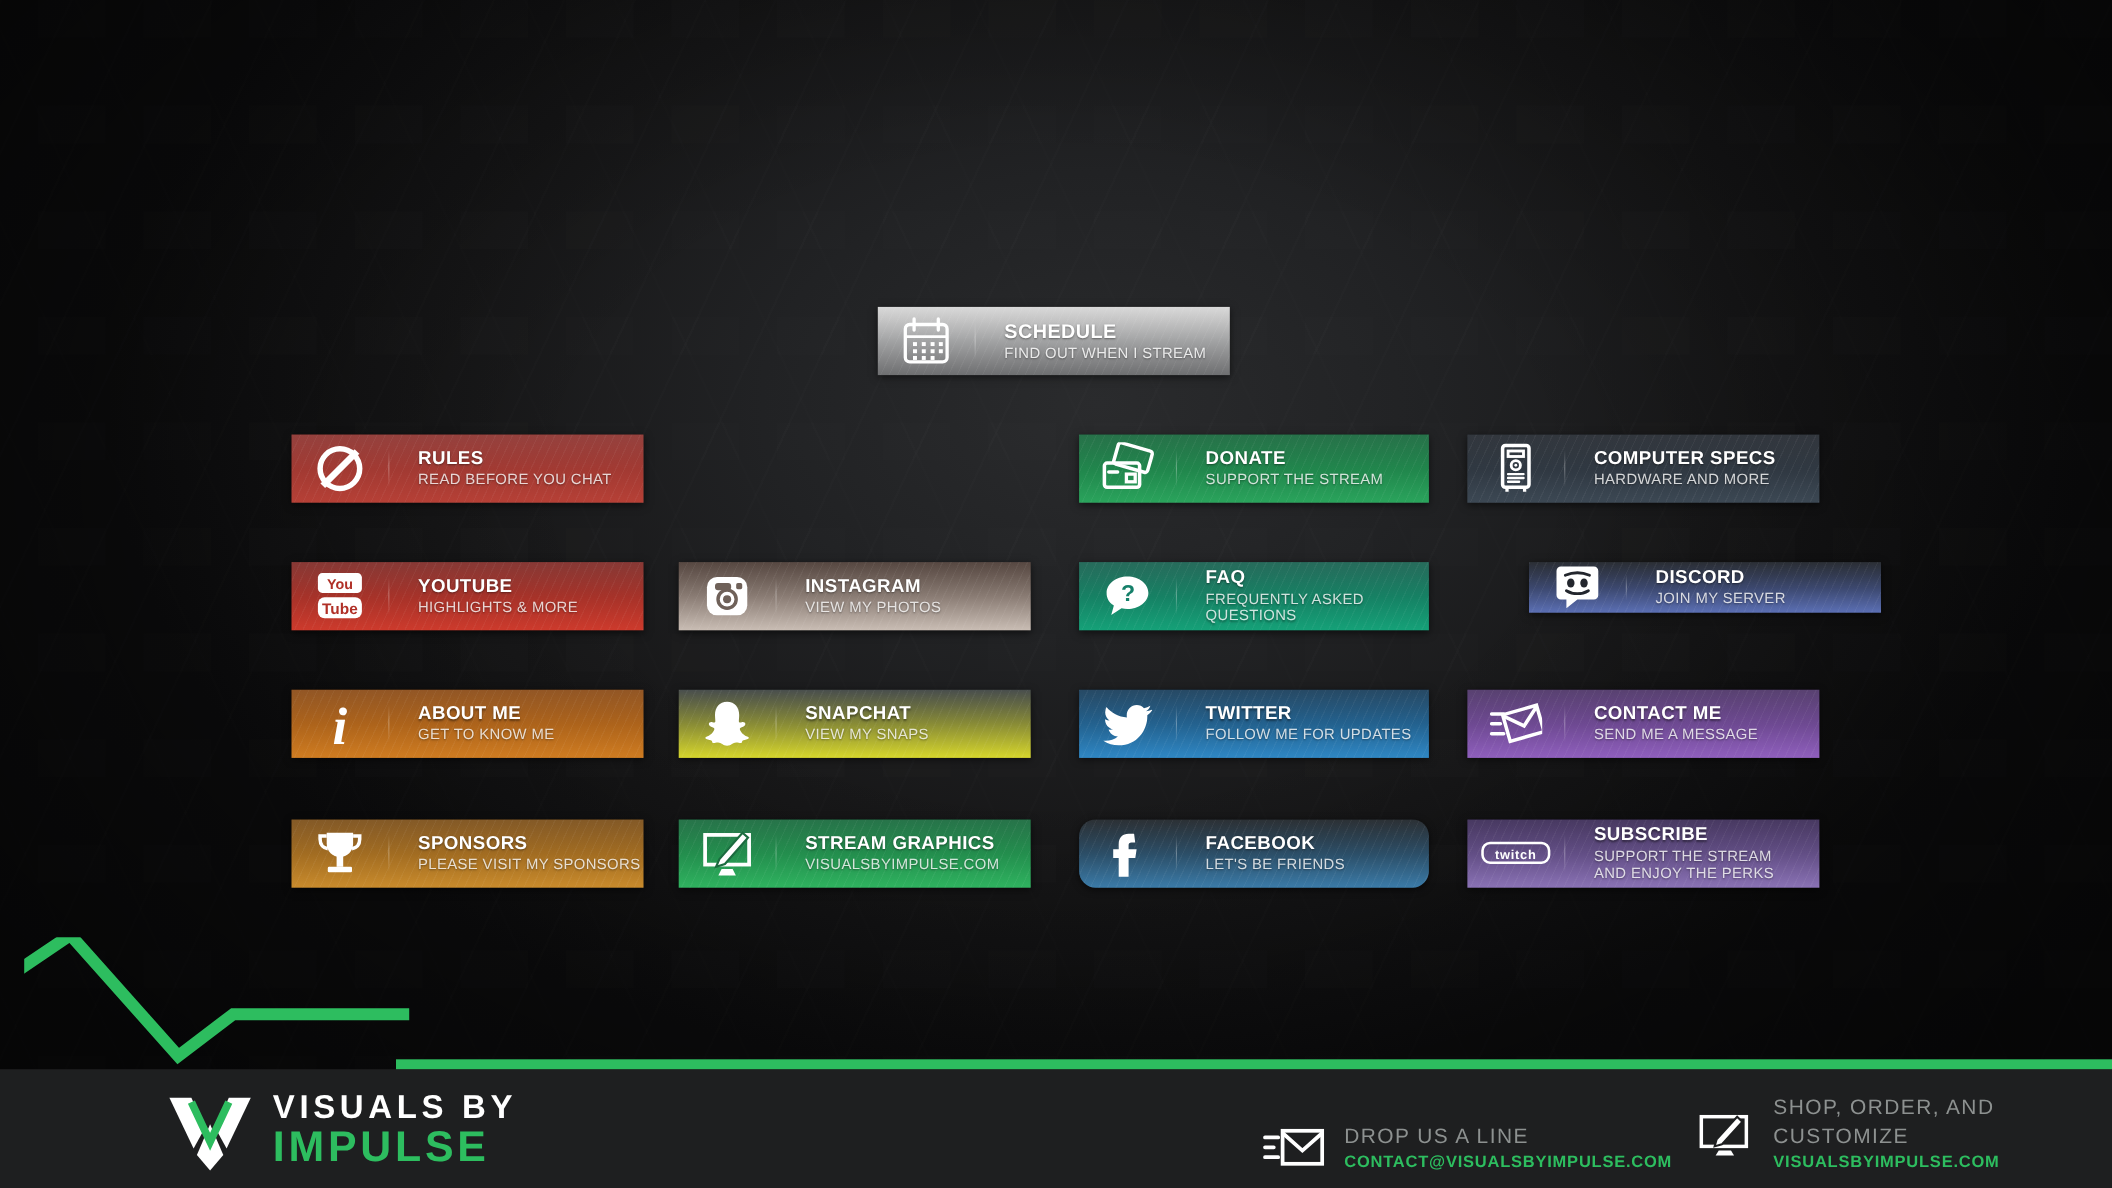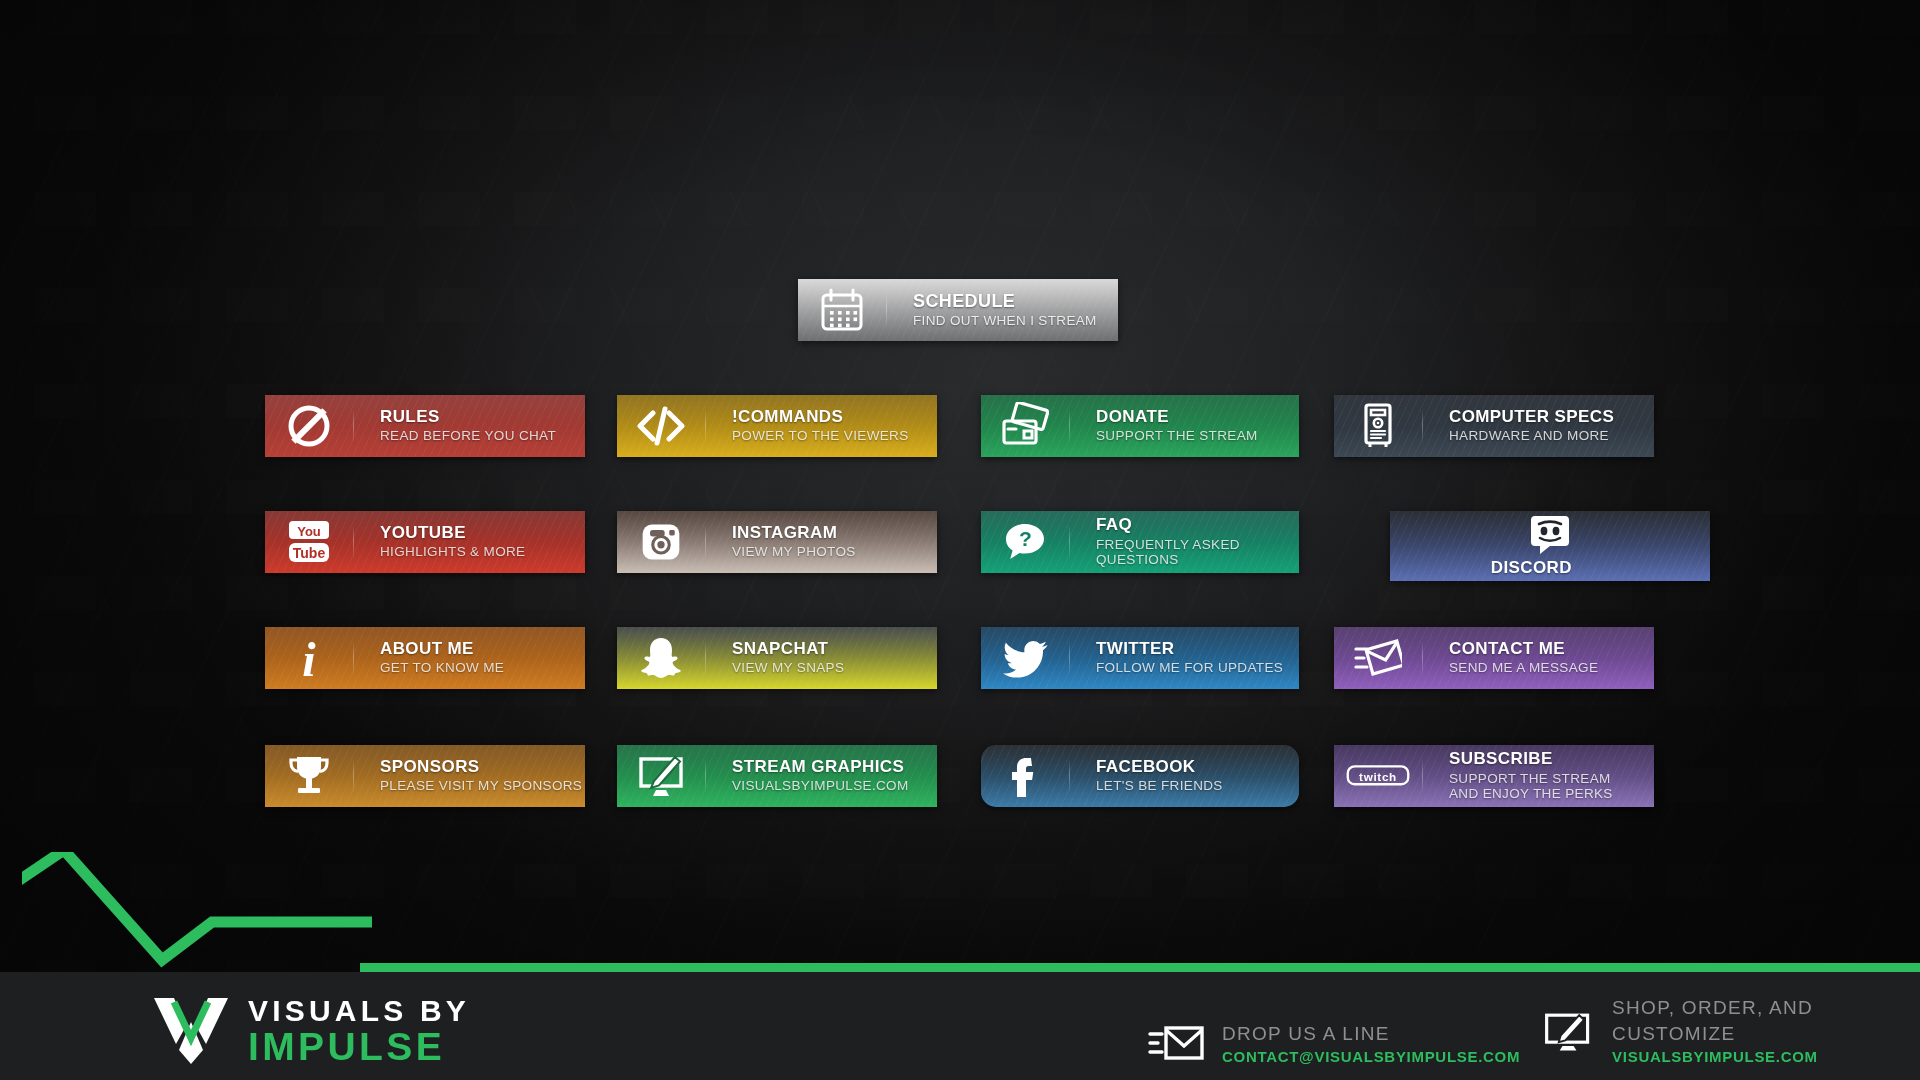--- a/index.html
+++ b/index.html
@@ -87,21 +87,21 @@
     z-index:5;
   }
   #footer-rule {
     position:absolute; left:360px; right:0; bottom:108px; height:9px;
     background:#2dbd5f; z-index:6;
   }
   #chevron {
     position:absolute; left:22px; bottom:108px; width:350px; height:120px; z-index:7;
   }
   #vbi-logo {
-    position:absolute; left:152px; bottom:14px; display:flex; align-items:flex-end; gap:18px; z-index:8;
+    position:absolute; left:152px; bottom:14px; display:flex; align-items:flex-start; gap:18px; z-index:8;
   }
   #vbi-mark { width:78px; height:74px; }
   #vbi-words .l1 {
     color:#fff; font-size:30px; font-weight:700; letter-spacing:4.2px; line-height:1.02;
   }
   #vbi-words .l2 {
     color:#2dbd5f; font-size:39px; font-weight:700; letter-spacing:3.4px; line-height:1.0;
   }
   .foot-item { position:absolute; bottom:14px; display:flex; align-items:center; gap:18px; z-index:8; }
   .foot-item svg { width:56px; height:44px; }
@@ -157,36 +157,20 @@
           <circle cx="24" cy="24" r="18" fill="none" stroke="#fff" stroke-width="5"></circle>
           <rect x="21" y="2" width="6" height="44" fill="#fff" transform="rotate(45 24 24)"></rect>
         </svg>
       </div>
       <div class="divider"></div>
       <div class="txt">
         <div class="ttl">RULES</div>
         <div class="sub">READ BEFORE YOU CHAT</div>
       </div>
     </div>
-    <div class="panel" id="panel-commands" style="left: 617px; top: 383px; width: 320px; height: 62px; background: linear-gradient(rgb(138, 106, 18) 0%, rgb(216, 174, 28) 100%);">
-      <div class="hatch"></div>
-      <div class="glossy"></div>
-      <div class="ico">
-        <svg viewBox="0 0 48 48">
-          <path d="M16 11L3 24l13 13" fill="none" stroke="#fff" stroke-width="5" stroke-linecap="round" stroke-linejoin="round"></path>
-          <path d="M32 11l13 13-13 13" fill="none" stroke="#fff" stroke-width="5" stroke-linecap="round" stroke-linejoin="round"></path>
-          <path d="M28 7L20 41" stroke="#fff" stroke-width="5" stroke-linecap="round"></path>
-        </svg>
-      </div>
-      <div class="divider"></div>
-      <div class="txt">
-        <div class="ttl">!COMMANDS</div>
-        <div class="sub">POWER TO THE VIEWERS</div>
-      </div>
-    </div>
     <div class="panel" id="panel-donate" style="left: 981px; top: 383px; width: 318px; height: 62px; background: linear-gradient(rgb(23, 103, 60) 0%, rgb(42, 164, 92) 100%);">
       <div class="hatch"></div>
       <div class="glossy"></div>
       <div class="ico">
         <svg viewBox="0 0 48 48">
           <rect x="13" y="4" width="32" height="20" rx="2.5" fill="none" stroke="#fff" stroke-width="3.2" transform="rotate(16 29 14)"></rect>
           <rect x="3" y="19" width="32" height="22" rx="2.5" fill="none" stroke="#fff" stroke-width="3.2"></rect>
           <path d="M7 27h8" stroke="#fff" stroke-width="3.2" stroke-linecap="round"></path>
           <rect x="23" y="29" width="8" height="7" fill="none" stroke="#fff" stroke-width="3"></rect>
         </svg>
@@ -261,21 +245,21 @@
           <text x="24.5" y="28" text-anchor="middle" font-family="Liberation Sans, sans-serif" font-size="21" font-weight="700" fill="#15806a">?</text>
         </svg>
       </div>
       <div class="divider"></div>
       <div class="txt">
         <div class="ttl">FAQ</div>
         <div class="sub">FREQUENTLY ASKED
 QUESTIONS</div>
       </div>
     </div>
-    <div class="panel" id="panel-discord" style="left: 1390px; top: 499px; width: 320px; height: 70px; background: linear-gradient(rgb(27, 31, 38) 0%, rgb(91, 111, 180) 100%); flex-direction: column;">
+    <div class="panel" id="panel-discord" style="left: 1390px; top: 499px; width: 320px; height: 46px; background: linear-gradient(rgb(27, 31, 38) 0%, rgb(91, 111, 180) 100%);">
       <div class="hatch"></div>
       <div class="glossy"></div>
       <div class="ico">
         <svg viewBox="0 0 48 48">
           <path d="M9 5h30a4 4 0 014 4v22a4 4 0 01-4 4H24l-10 8v-8H9a4 4 0 01-4-4V9a4 4 0 014-4z" fill="#fff"></path>
           <ellipse cx="18" cy="20" rx="3.4" ry="4.2" fill="#23262d"></ellipse>
           <ellipse cx="30" cy="20" rx="3.4" ry="4.2" fill="#23262d"></ellipse>
           <path d="M13 13c7-3 15-3 22 0" stroke="#23262d" stroke-width="2.6" fill="none" stroke-linecap="round"></path>
           <path d="M14 27c6 3.6 14 3.6 20 0" stroke="#23262d" stroke-width="2.6" fill="none" stroke-linecap="round"></path>
         </svg>

